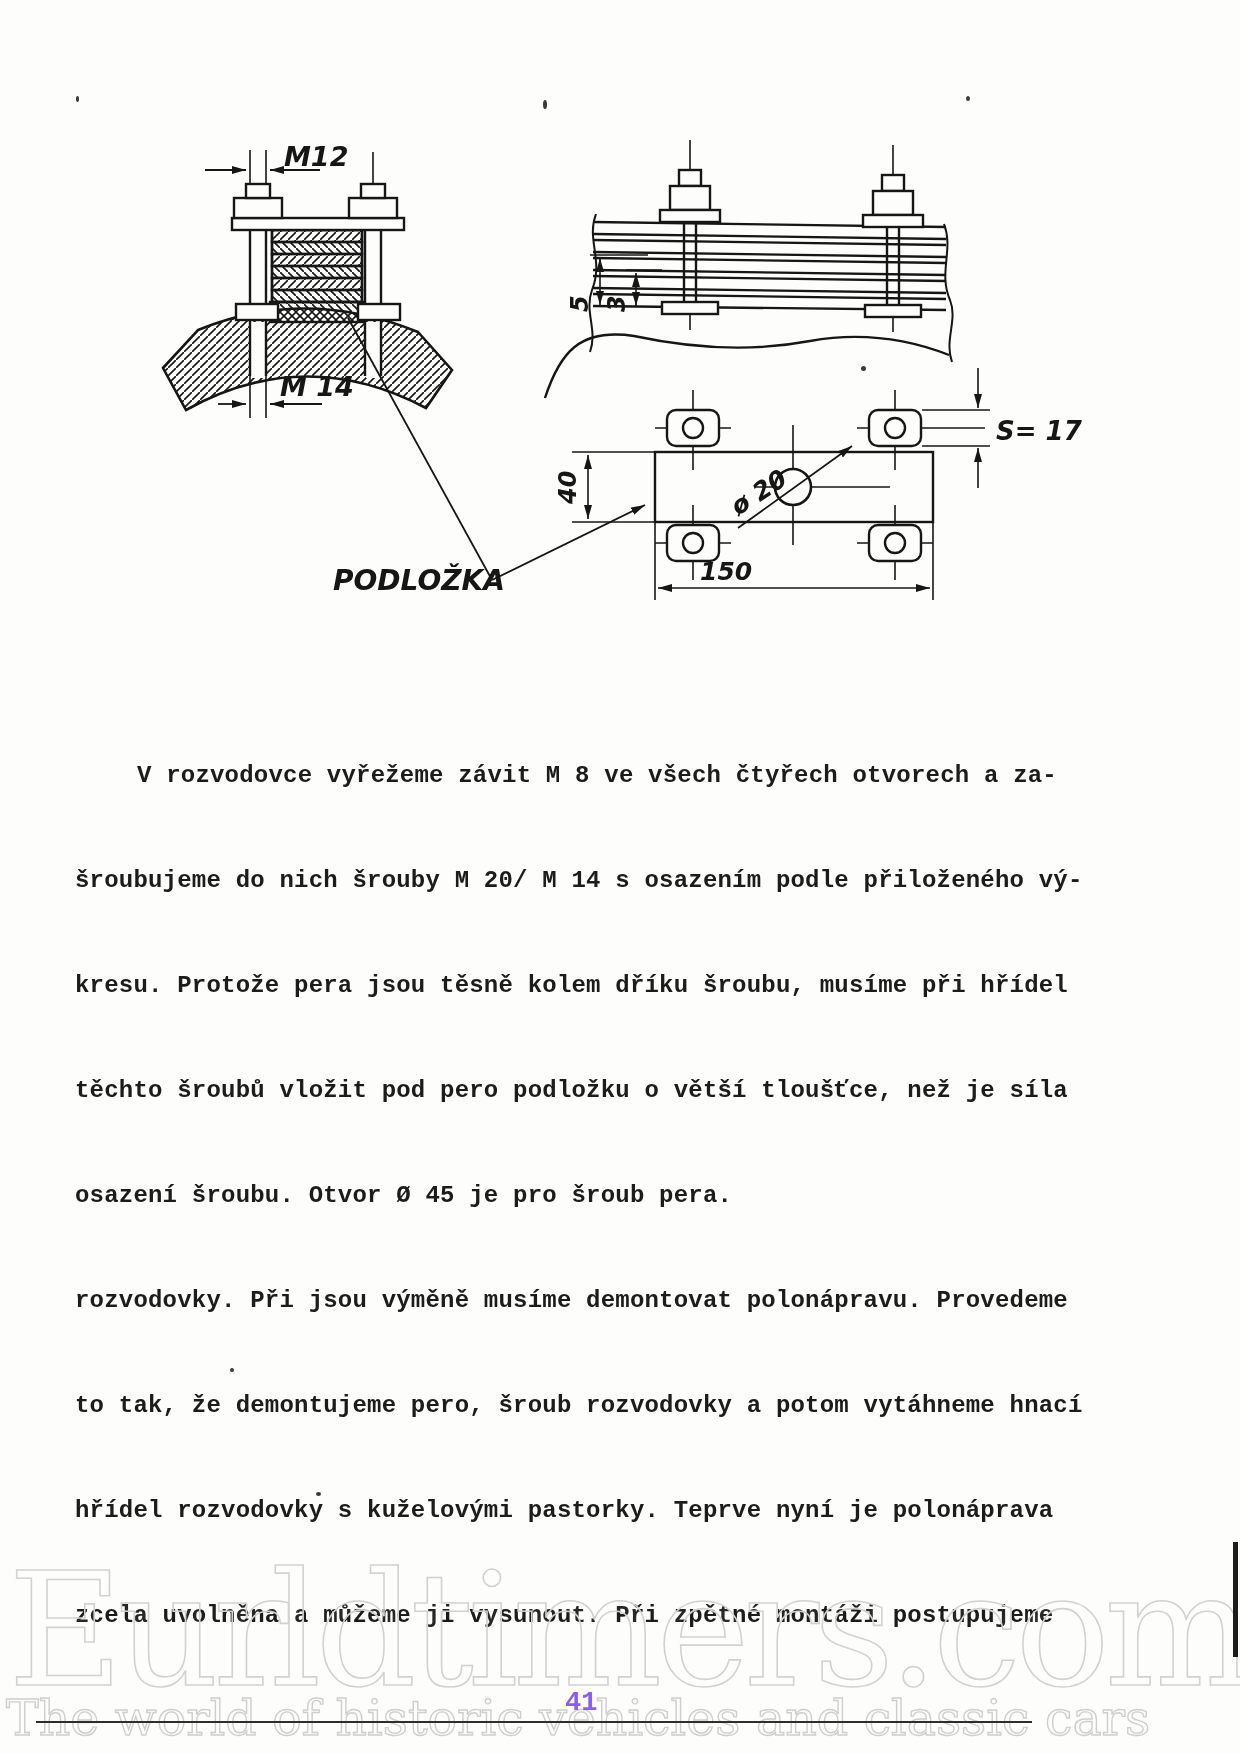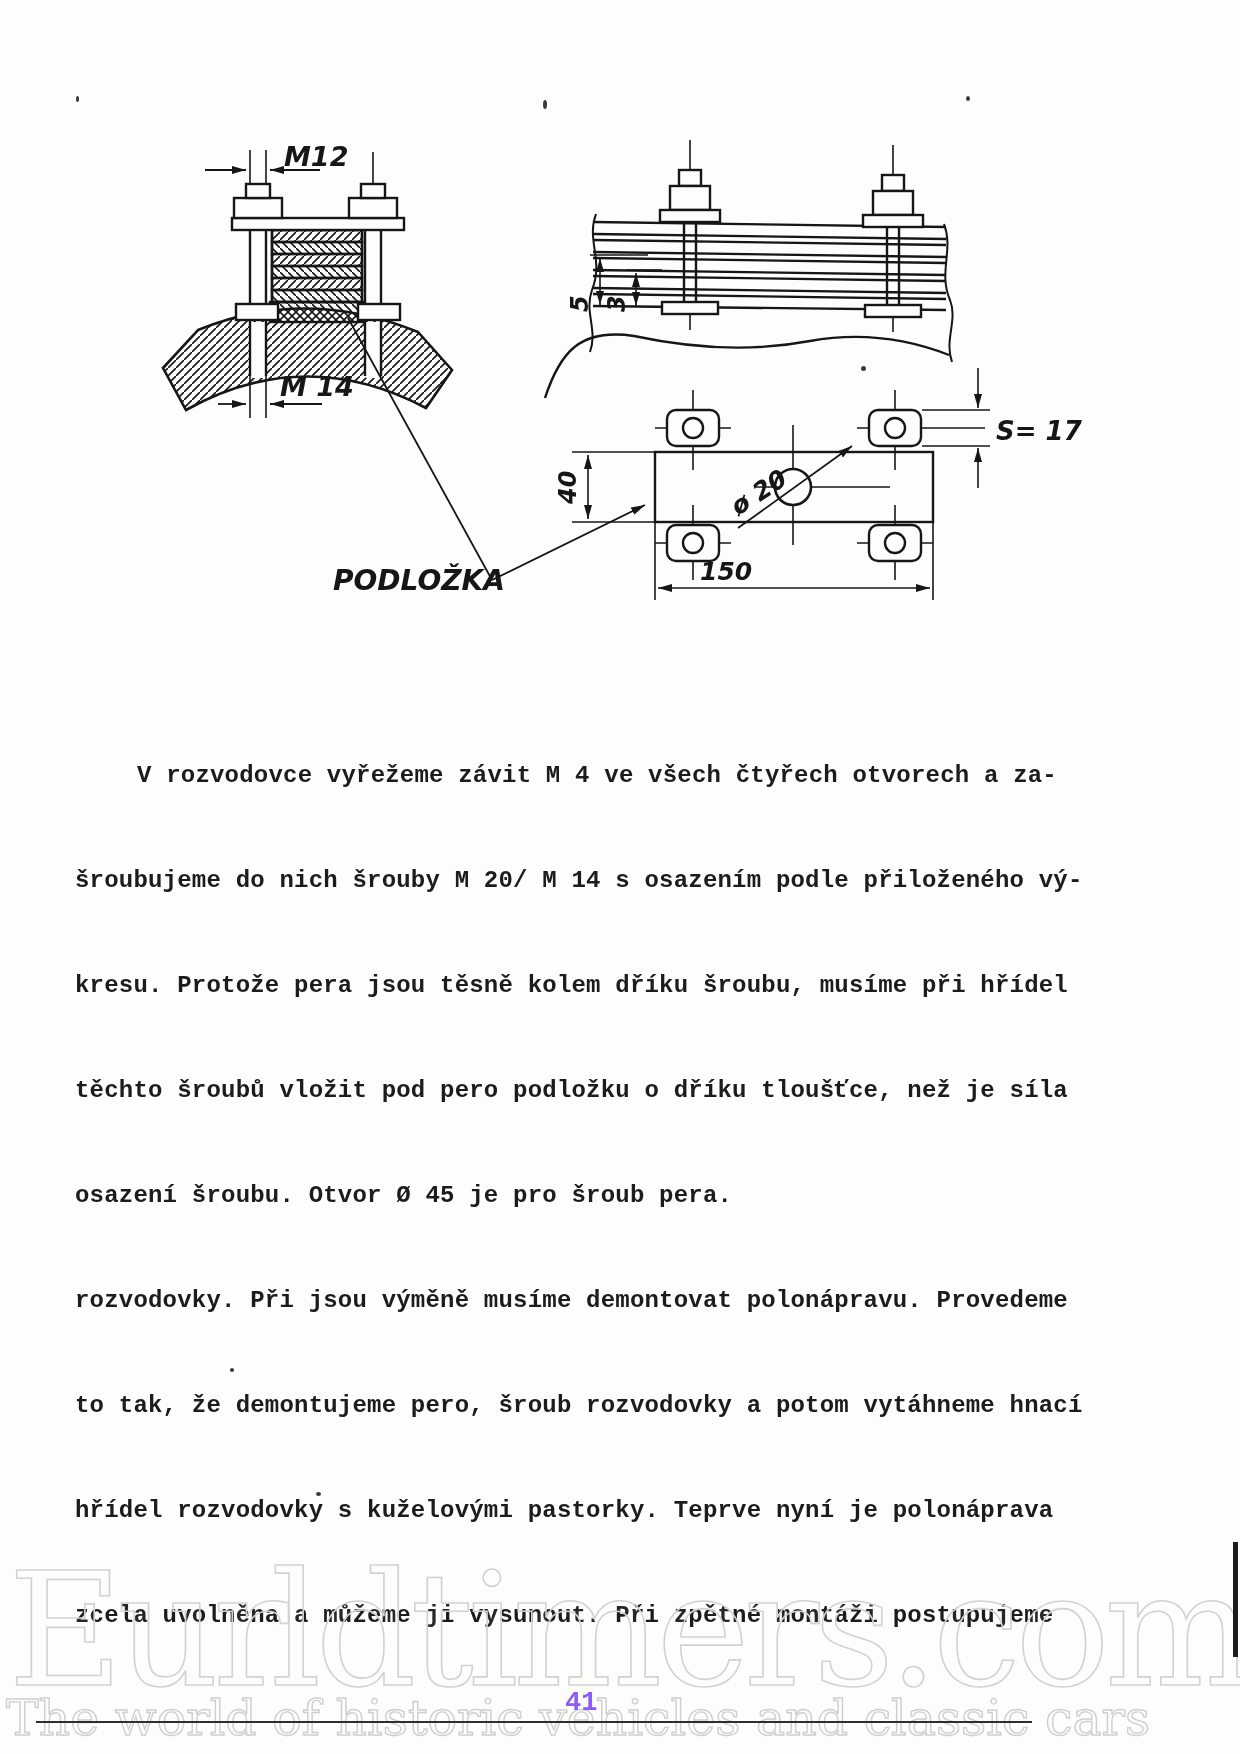--- a/index.html
+++ b/index.html
@@ -252,24 +252,24 @@
       </g>
       <text class="draw-label" font-size="24" transform="translate(576,504) rotate(-90)">40</text>
       <text class="draw-label" x="700" y="580" font-size="25">150</text>
       <text class="draw-label" x="996" y="440" font-size="26">S= 17</text>
       <text class="draw-label" font-size="25" transform="translate(738,516) rotate(-33)">ø 20</text>
       <text class="draw-label" x="333" y="590" font-size="28">PODLOŽKA</text>
     </svg>
   </div>
 
   <div class="bodytext">
-    <div class="line indent">V rozvodovce vyřežeme závit M 4 ve všech čtyřech otvorech a za-</div>
+    <div class="line indent">V rozvodovce vyřežeme závit M 8 ve všech čtyřech otvorech a za-</div>
     <div class="line">šroubujeme do nich šrouby M 20/ M 14 s osazením podle přiloženého vý-</div>
     <div class="line">kresu. Protože pera jsou těsně kolem dříku šroubu, musíme při hřídel</div>
-    <div class="line">těchto šroubů vložit pod pero podložku o dříku tloušťce, než je síla</div>
+    <div class="line">těchto šroubů vložit pod pero podložku o větší tloušťce, než je síla</div>
     <div class="line">osazení šroubu. Otvor Ø 45 je pro šroub pera.</div>
     <div class="line">rozvodovky. Při jsou výměně musíme demontovat polonápravu. Provedeme</div>
     <div class="line">to tak, že demontujeme pero, šroub rozvodovky a potom vytáhneme hnací</div>
     <div class="line">hřídel rozvodovky s kuželovými pastorky. Teprve nyní je polonáprava</div>
     <div class="line">zcela uvolněna a můžeme ji vysunout. Při zpětné montáži postupujeme</div>
     
     
     
     
     

